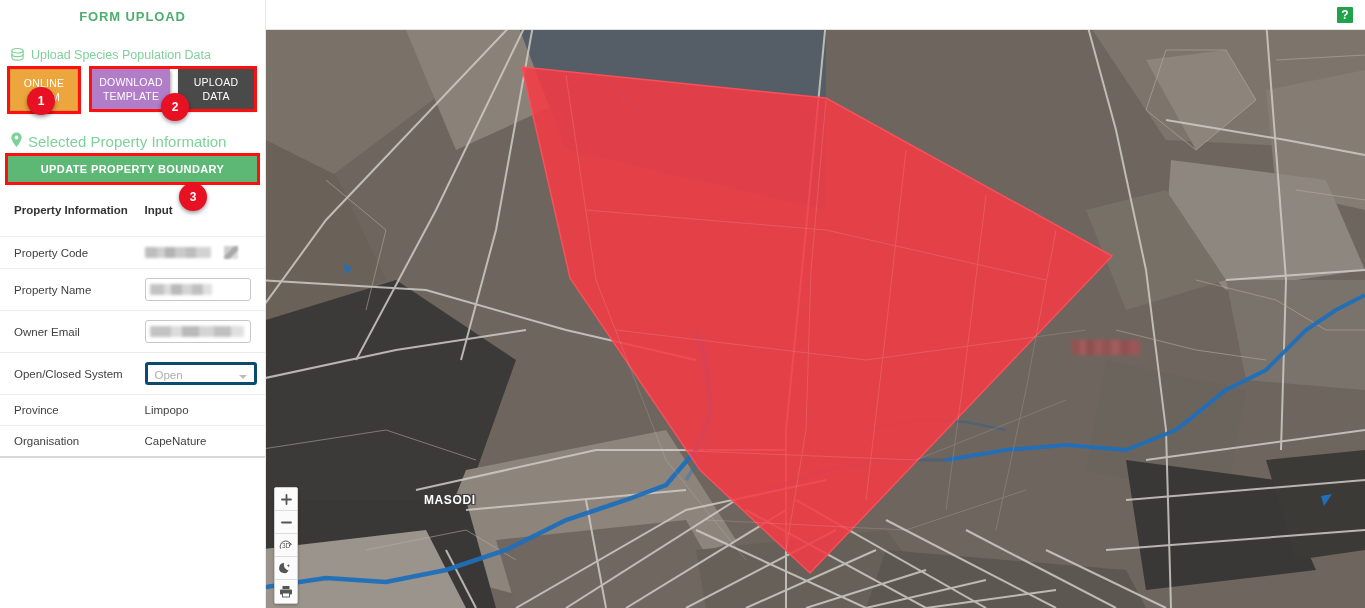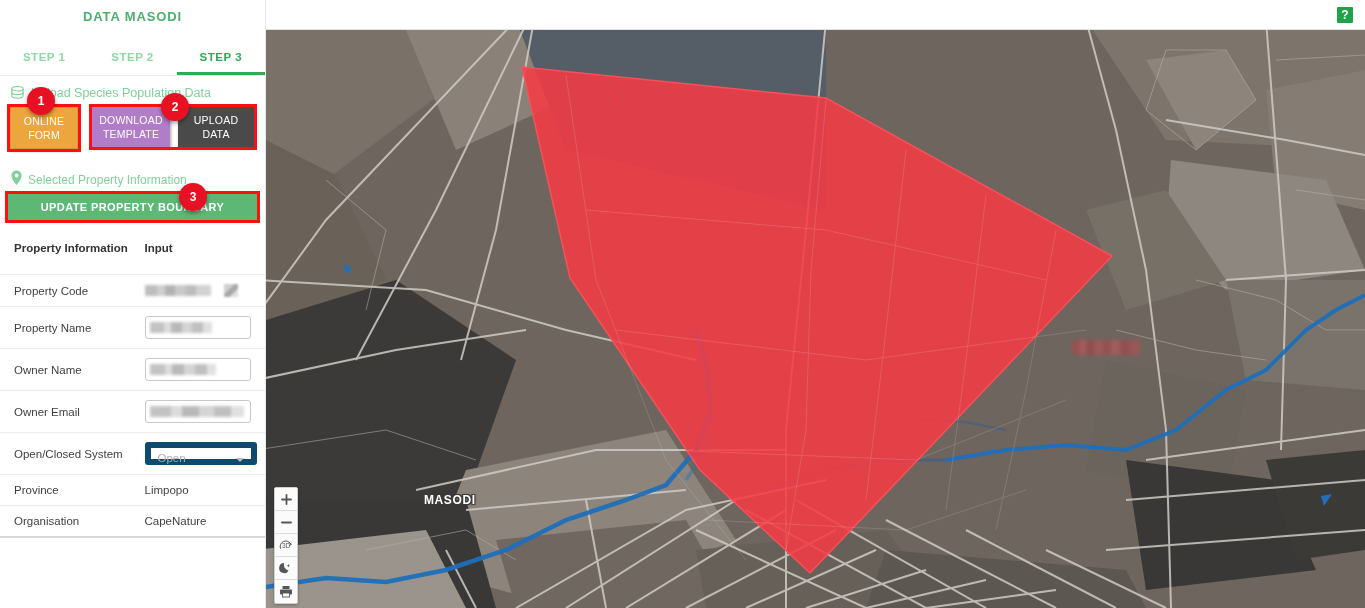--- a/index.html
+++ b/index.html
@@ -102,21 +102,21 @@
   }
   .btn-online { width: 68px; background: #eda63d; border: 1px solid #d79a38; }
   .btn-download { width: 78px; background: #b17cc8; }
   .btn-upload { width: 76px; background: #4a4a4a; }
   .btn-pair { display: flex; gap: 8px; }
 
   .hl { outline: 3px solid #ff1010; outline-offset: 0px; }
 
   .section-head2 {
     display: flex; align-items: center; gap: 5px;
-    padding: 18px 0 3px 10px; color: #7fd19a; font-size: 12px;
+    padding: 18px 0 3px 10px; color: #7fd19a; font-size: 15px;
   }
   .update-btn-wrap { padding: 2px 8px 0 8px; }
   .btn-update {
     display: block; width: 100%; background: #5cb874; color: #fff;
     text-align: center; font-size: 11px; font-weight: bold; letter-spacing: .4px;
     padding: 7px 0; cursor: pointer; box-shadow: 0 1px 2px rgba(0,0,0,.3);
   }
 
   
   .prop-table { margin-top: 14px; width: 100%; border-collapse: collapse; }
@@ -143,21 +143,21 @@
     display: inline-block; width: 106px; height: 23px; border: 1px solid #c8c8c8;
     border-radius: 3px; background: #fff; position: relative; vertical-align: middle;
   }
   .field .blur {
     position: absolute; left: 4px; top: 5px; height: 11px; border-radius: 1px;
     background: linear-gradient(90deg,#c3c3c3 0 22%,#dcdcdc 22% 34%,#b9b9b9 34% 52%,
       #d4d4d4 52% 68%,#c0c0c0 68% 86%,#e0e0e0 86% 100%);
     filter: blur(1.5px);
   }
   .select {
-    display: inline-block; width: 112px; height: 23px; border: 6px solid #0c4a6e;
+    display: inline-block; width: 112px; height: 23px; border: 3px solid #0c4a6e;
     border-radius: 3px; background: #fff; position: relative; vertical-align: middle;
     cursor: pointer;
   }
   .select span.txt {
     position: absolute; left: 7px; top: 4px; font-size: 11.5px; color: #adadad;
   }
   .select .caret {
     position: absolute; right: 7px; top: 10px; width: 0; height: 0;
     border-left: 4px solid transparent; border-right: 4px solid transparent;
     border-top: 4px solid #bdbdbd;
@@ -320,27 +320,22 @@
       </div>
     </div>
 
     <div class="map-toolbar-strip">
       <div class="help-btn">?</div>
     </div>
   </div>
 
   <div class="sidebar">
 
-    <div class="panel-title">DATA MASODI</div>
-
-    <div class="tabs">
-      <div class="tab">STEP 1</div>
-      <div class="tab">STEP 2</div>
-      <div class="tab active">STEP 3</div>
-    </div>
+    <div class="panel-title">FORM UPLOAD</div>
+
 
     <div class="section-head">
       <span class="ico">
         <svg width="15" height="15" viewBox="0 0 16 16">
           <ellipse cx="8" cy="4" rx="6" ry="2.4" fill="none" stroke="#7fd19a" stroke-width="1.2"></ellipse>
           <path d="M2 4 V11.5 C2 12.9 4.7 14 8 14 C11.3 14 14 12.9 14 11.5 V4" fill="none" stroke="#7fd19a" stroke-width="1.2"></path>
           <path d="M2 7.8 C2 9.2 4.7 10.3 8 10.3 C11.3 10.3 14 9.2 14 7.8" fill="none" stroke="#7fd19a" stroke-width="1.2"></path>
         </svg>
       </span>
       <span>Upload Species Population Data</span>
@@ -391,28 +386,20 @@
 
         <tr>
           <td>Property Name</td>
           <td class="v">
             <span class="field">
               <span class="blur" style="width:62px;"></span>
             </span>
           </td>
         </tr>
 
-        <tr>
-          <td>Owner Name</td>
-          <td class="v">
-            <span class="field">
-              <span class="blur" style="width:66px;"></span>
-            </span>
-          </td>
-        </tr>
 
         <tr>
           <td>Owner Email</td>
           <td class="v">
             <span class="field">
               <span class="blur" style="width:94px;"></span>
             </span>
           </td>
         </tr>
 

